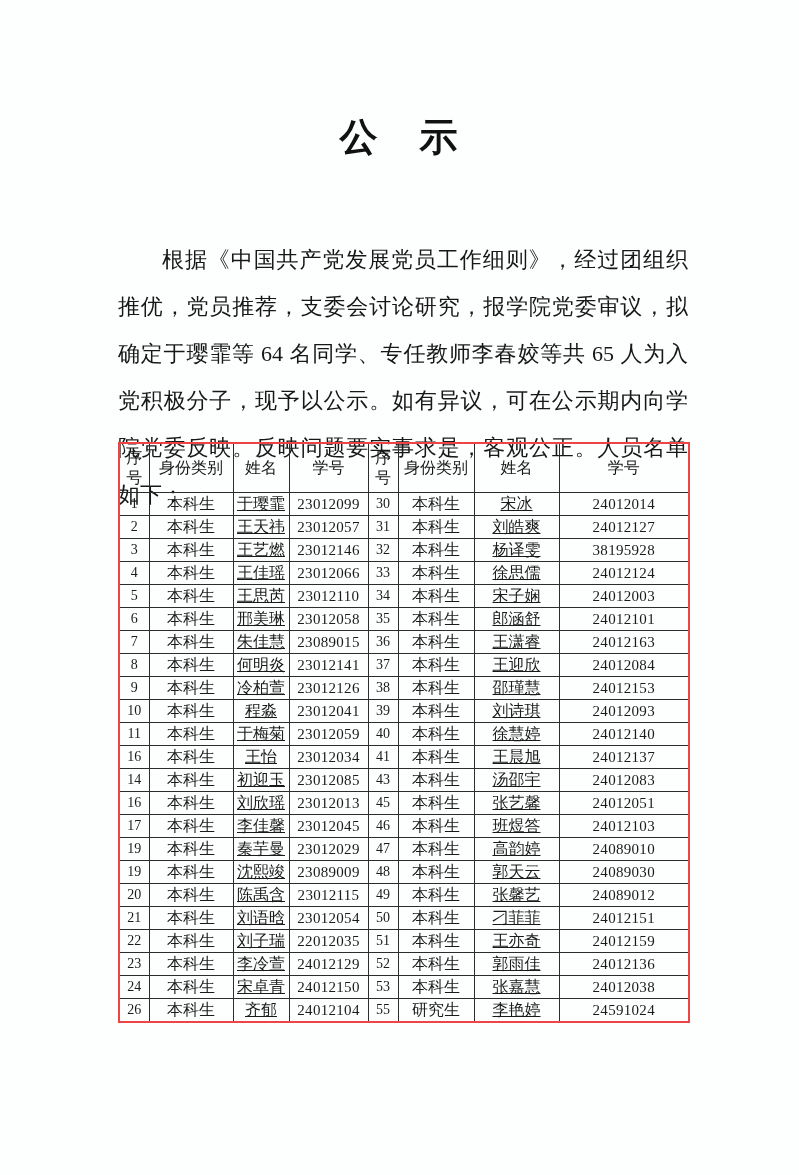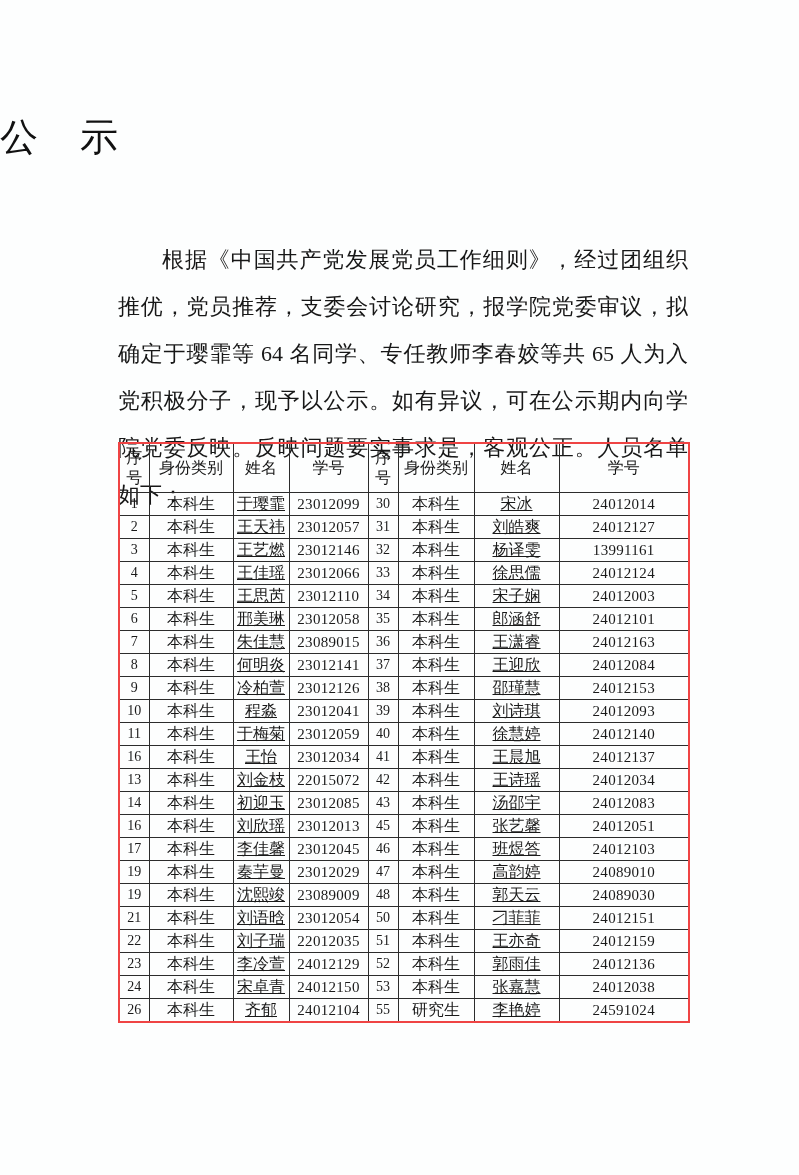--- a/index.html
+++ b/index.html
@@ -17,22 +17,23 @@
   }
   .page {
     position: absolute;
     inset: 0;
   }
   .doc-title {
     position: absolute;
     top: 112px;
     left: 0;
     width: 100%;
+    text-align: center;
     font-size: 38px;
-    font-weight: normal;
+    font-weight: bold;
     letter-spacing: 2px;
     color: #111;
   }
   .doc-body {
     position: absolute;
     top: 214px;
     left: 118px;
     width: 570px;
     font-size: 22px;
     line-height: 47px;
@@ -127,21 +128,21 @@
           <td class="c-id">24012127</td>
         </tr>
         <tr>
           <td class="c-no">3</td>
           <td class="c-type">本科生</td>
           <td class="c-name">王艺燃</td>
           <td class="c-id">23012146</td>
           <td class="c-no">32</td>
           <td class="c-type">本科生</td>
           <td class="c-name">杨译雯</td>
-          <td class="c-id">13991161</td>
+          <td class="c-id">38195928</td>
         </tr>
         <tr>
           <td class="c-no">4</td>
           <td class="c-type">本科生</td>
           <td class="c-name">王佳瑶</td>
           <td class="c-id">23012066</td>
           <td class="c-no">33</td>
           <td class="c-type">本科生</td>
           <td class="c-name">徐思儒</td>
           <td class="c-id">24012124</td>
@@ -220,30 +221,20 @@
           <td class="c-no">16</td>
           <td class="c-type">本科生</td>
           <td class="c-name">王怡</td>
           <td class="c-id">23012034</td>
           <td class="c-no">41</td>
           <td class="c-type">本科生</td>
           <td class="c-name">王晨旭</td>
           <td class="c-id">24012137</td>
         </tr>
         <tr>
-          <td class="c-no">13</td>
-          <td class="c-type">本科生</td>
-          <td class="c-name">刘金枝</td>
-          <td class="c-id">22015072</td>
-          <td class="c-no">42</td>
-          <td class="c-type">本科生</td>
-          <td class="c-name">王诗瑶</td>
-          <td class="c-id">24012034</td>
-        </tr>
-        <tr>
           <td class="c-no">14</td>
           <td class="c-type">本科生</td>
           <td class="c-name">初迎玉</td>
           <td class="c-id">23012085</td>
           <td class="c-no">43</td>
           <td class="c-type">本科生</td>
           <td class="c-name">汤邵宇</td>
           <td class="c-id">24012083</td>
         </tr>
         <tr>
@@ -278,20 +269,30 @@
         </tr>
         <tr>
           <td class="c-no">19</td>
           <td class="c-type">本科生</td>
           <td class="c-name">沈熙竣</td>
           <td class="c-id">23089009</td>
           <td class="c-no">48</td>
           <td class="c-type">本科生</td>
           <td class="c-name">郭天云</td>
           <td class="c-id">24089030</td>
+        </tr>
+        <tr>
+          <td class="c-no">20</td>
+          <td class="c-type">本科生</td>
+          <td class="c-name">陈禹含</td>
+          <td class="c-id">23012115</td>
+          <td class="c-no">49</td>
+          <td class="c-type">本科生</td>
+          <td class="c-name">张馨艺</td>
+          <td class="c-id">24089012</td>
         </tr>
         <tr>
           <td class="c-no">21</td>
           <td class="c-type">本科生</td>
           <td class="c-name">刘语晗</td>
           <td class="c-id">23012054</td>
           <td class="c-no">50</td>
           <td class="c-type">本科生</td>
           <td class="c-name">刁菲菲</td>
           <td class="c-id">24012151</td>

